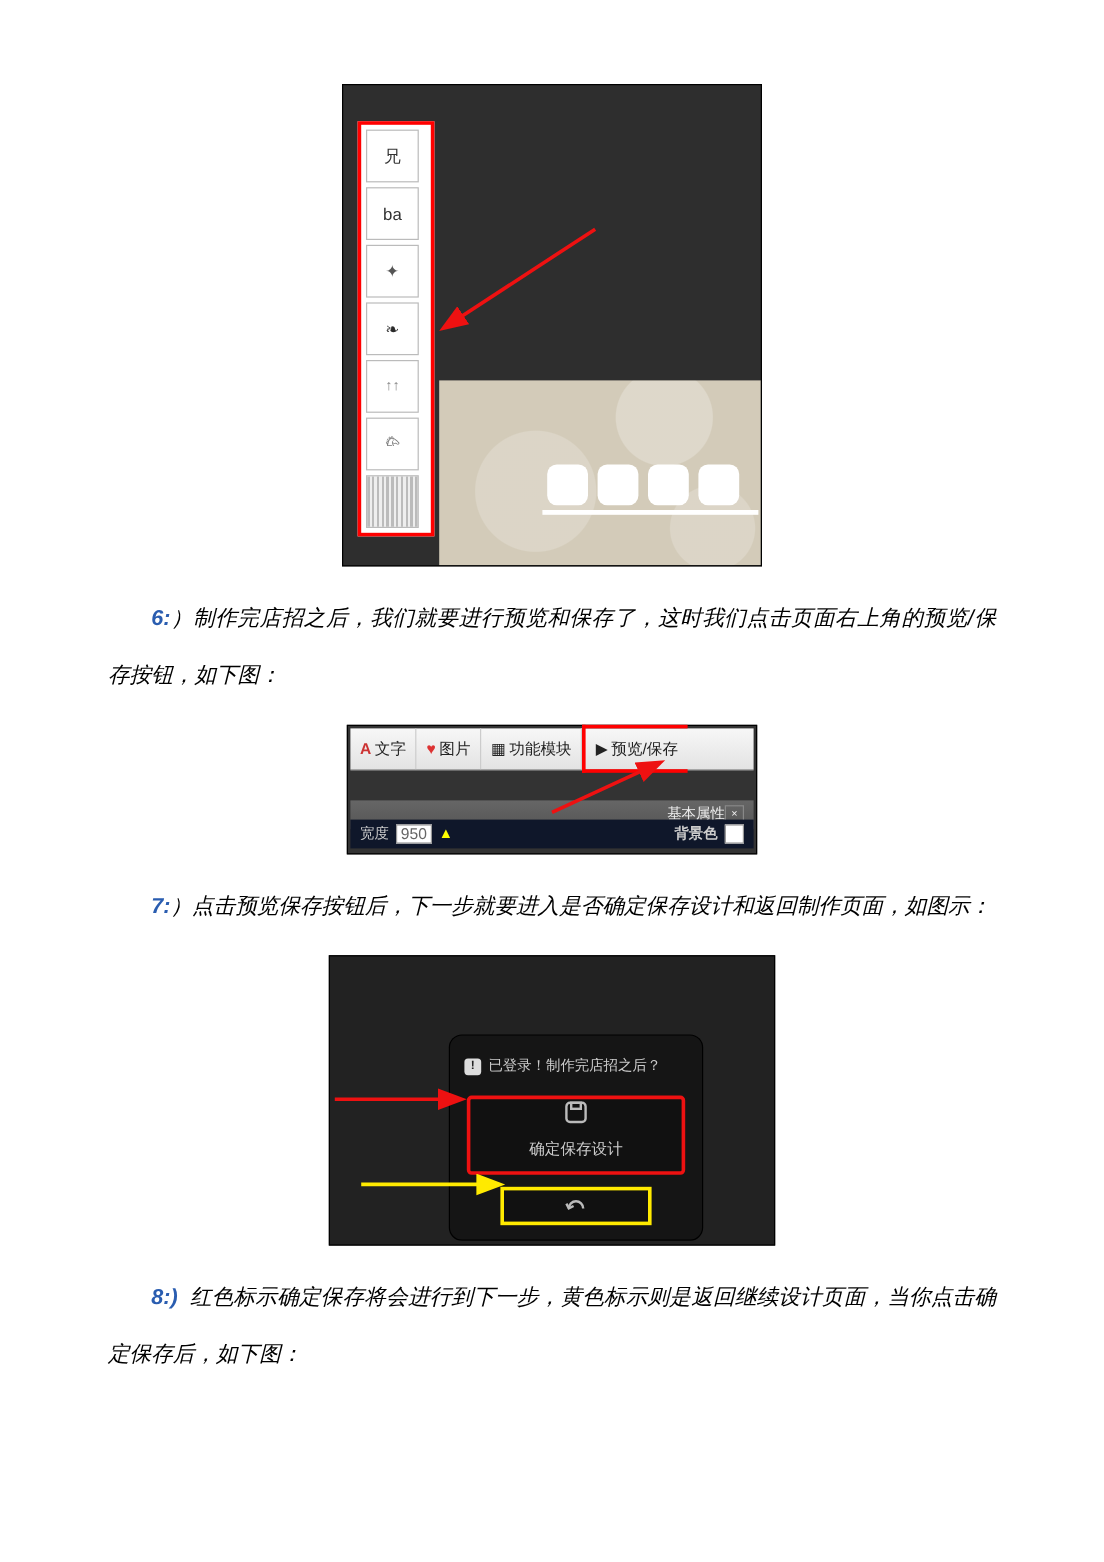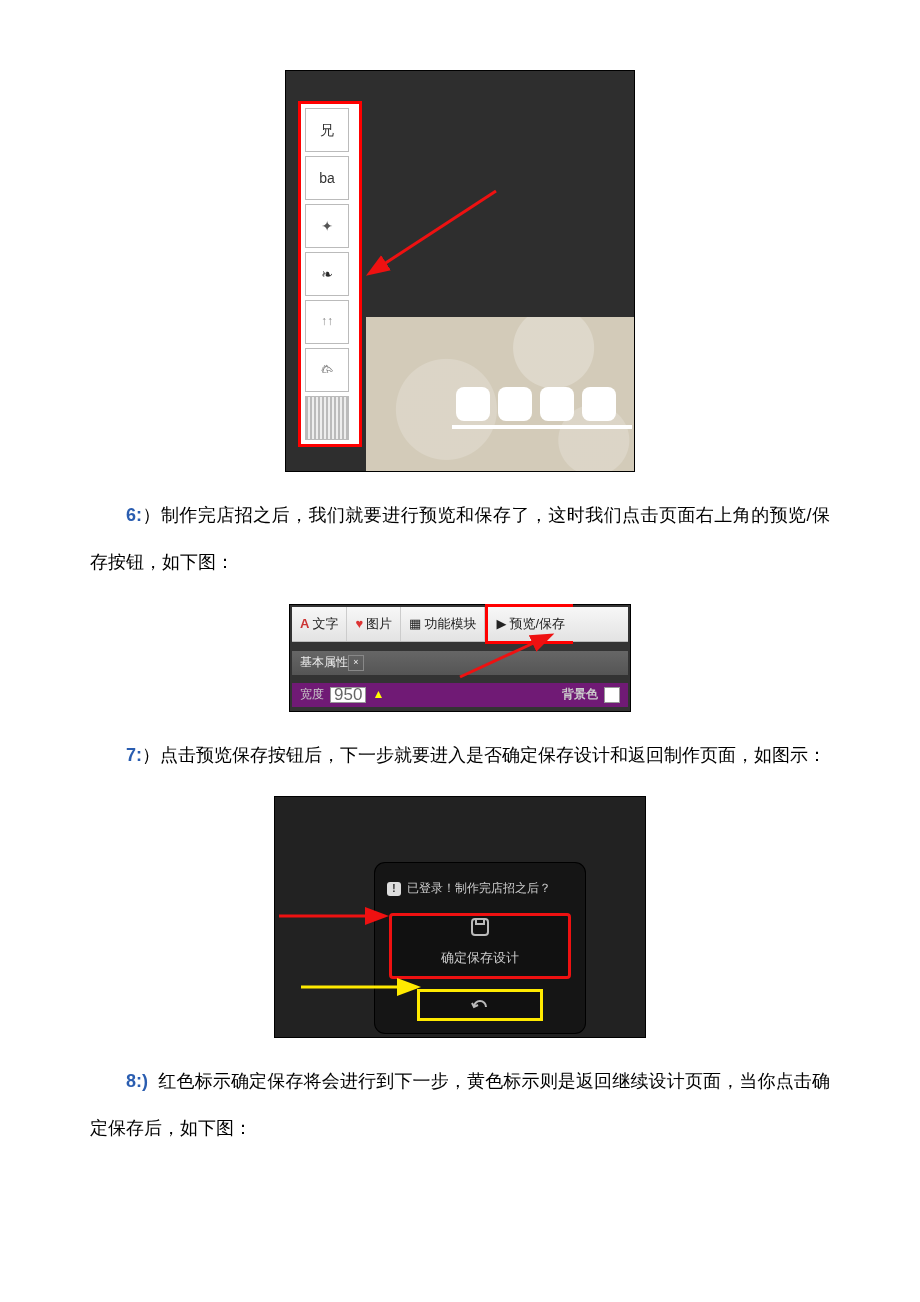--- a/index.html
+++ b/index.html
@@ -111,21 +111,21 @@
     display:flex; gap:8px;
   }
   .rounded-sq{
     width:34px; height:34px; border-radius:8px; background:#fff;
   }
   .underline{
     position:absolute; left:86px; bottom:42px; width:180px; height:4px; background:#fff;
   }
 
   
-  .para { text-indent: 2em; text-align: justify;}
+  .para { text-indent: 2em; text-align: justify; font-style: italic;}
   .step-num { color:#2a5db0; font-weight:bold; }
 
   
   .fig2{
     width:340px; height:106px; background:#333; border:1px solid #000; position:relative;
   }
   .tb-row{
     position:absolute; left:2px; top:2px; right:2px; height:34px;
     background:linear-gradient(#f7f7f7,#e3e3e3);
     display:flex; align-items:center;
@@ -133,30 +133,30 @@
   }
   .tb-btn{
     height:100%; padding:0 8px; display:flex; align-items:center;
     font-size:13px; color:#222; border-right:1px solid #ccc; gap:3px;
     white-space:nowrap;
   }
   .tb-btn:last-child{border-right:none;}
   .red-box-tb{border:3px solid #ff0000;}
   .heart{color:#d33;}
   .sub-bar{
-    position:absolute; left:2px; right:2px; top:46px; height:24px;
+    position:absolute; left:2px; right:2px; top:62px; height:24px;
     background:linear-gradient(#666,#555);
-    color:#eee; font-size:12px; display:flex; align-items:center; justify-content:flex-start; padding:0 8px;
+    color:#eee; font-size:12px; display:flex; align-items:center; justify-content:flex-end; padding:0 8px;
   }
   .sub-bar .x{width:14px;height:14px;border:1px solid #888;display:flex;align-items:center;justify-content:center;font-size:9px;}
   .bottom-row{
     position:absolute; left:2px; right:2px; top:78px; height:24px;
-    background:#701a75; color:#ccc; font-size:12px; display:flex; align-items:center; gap:6px; padding:0 8px;
-  }
-  .num-input{background:#fff;border:1px solid #999;font-size:17px;color:#666;padding:0 3px; height:14px; display:inline-flex; align-items:center;}
+    background:#0f172a; color:#ccc; font-size:12px; display:flex; align-items:center; gap:6px; padding:0 8px;
+  }
+  .num-input{background:#fff;border:1px solid #999;font-size:13px;color:#666;padding:0 3px; height:14px; display:inline-flex; align-items:center;}
   .red-arrow2{position:absolute; left:170px; top:34px; width:90px; height:38px;}
 
   
   .fig3{width:370px;height:240px;background:#222;border:1px solid #000;position:relative;}
   .dialog{
     position:absolute; left:100px; top:66px; width:210px;
     background:#151515; border-radius:10px; padding:10px 0 12px 0;
     box-shadow:0 0 0 1px #000;
   }
   .dlg-title{display:flex;align-items:center;gap:6px;color:#ccc;font-size:12px;padding:0 12px 8px 12px;}

